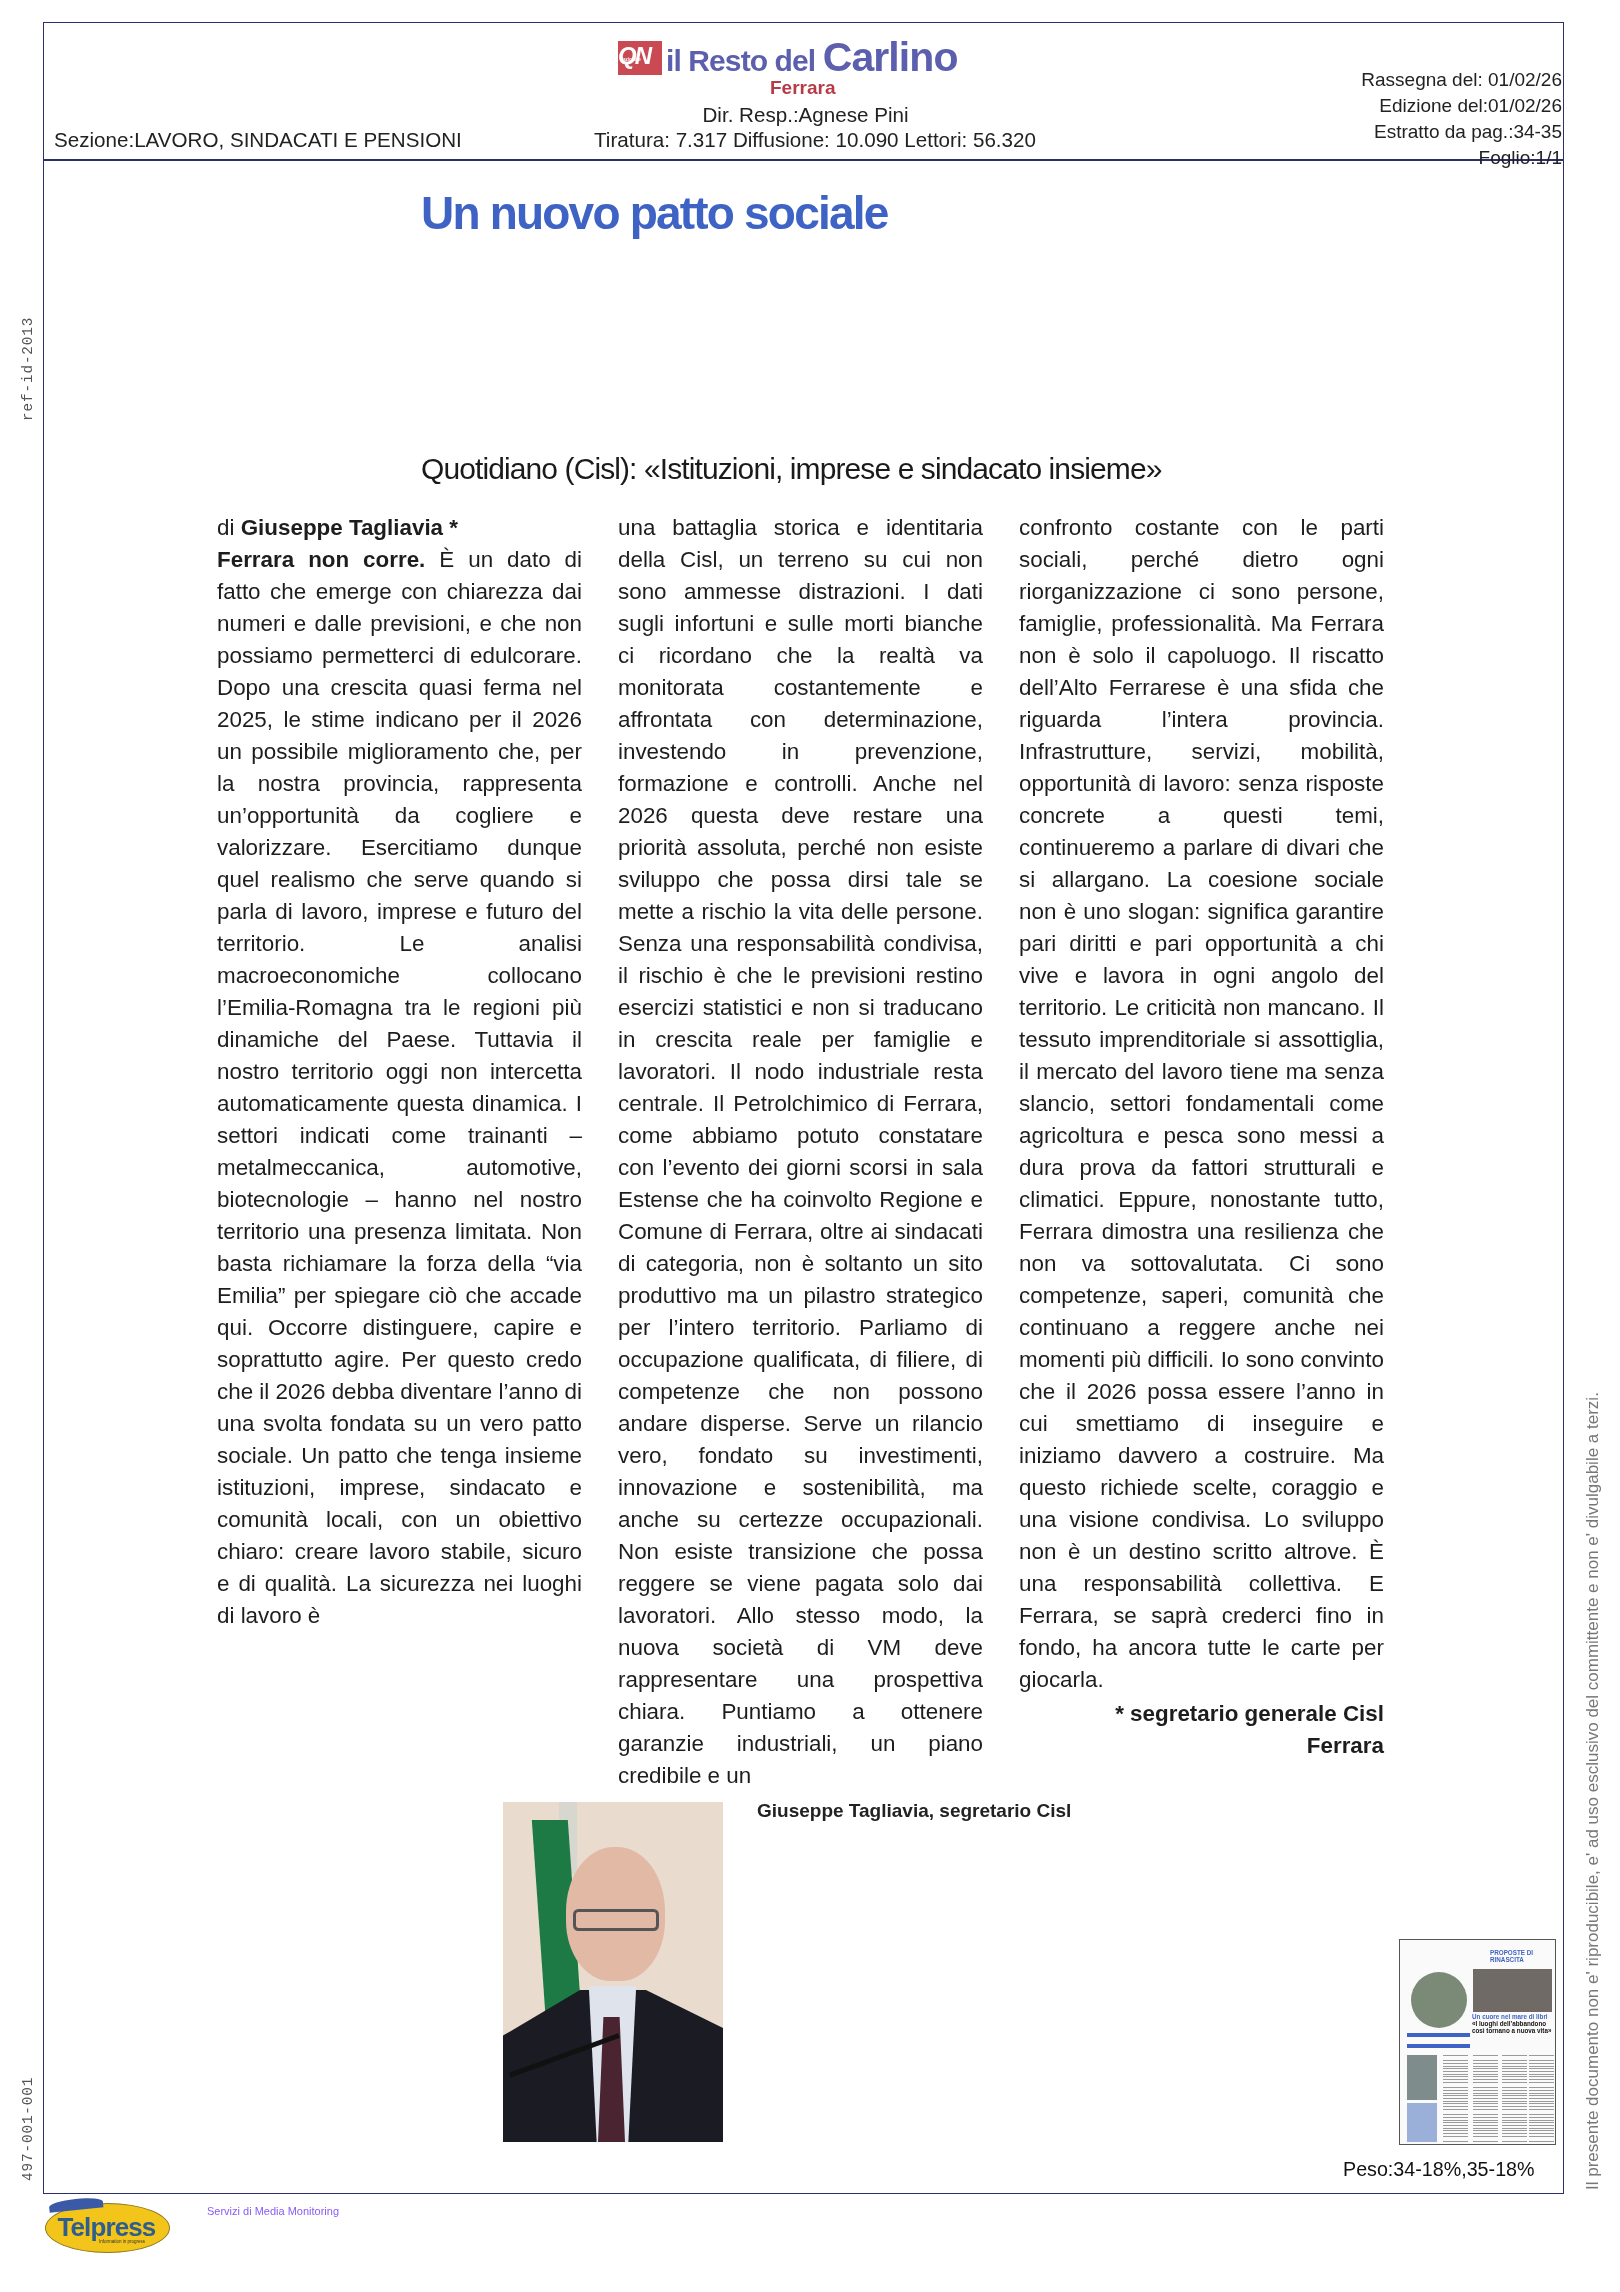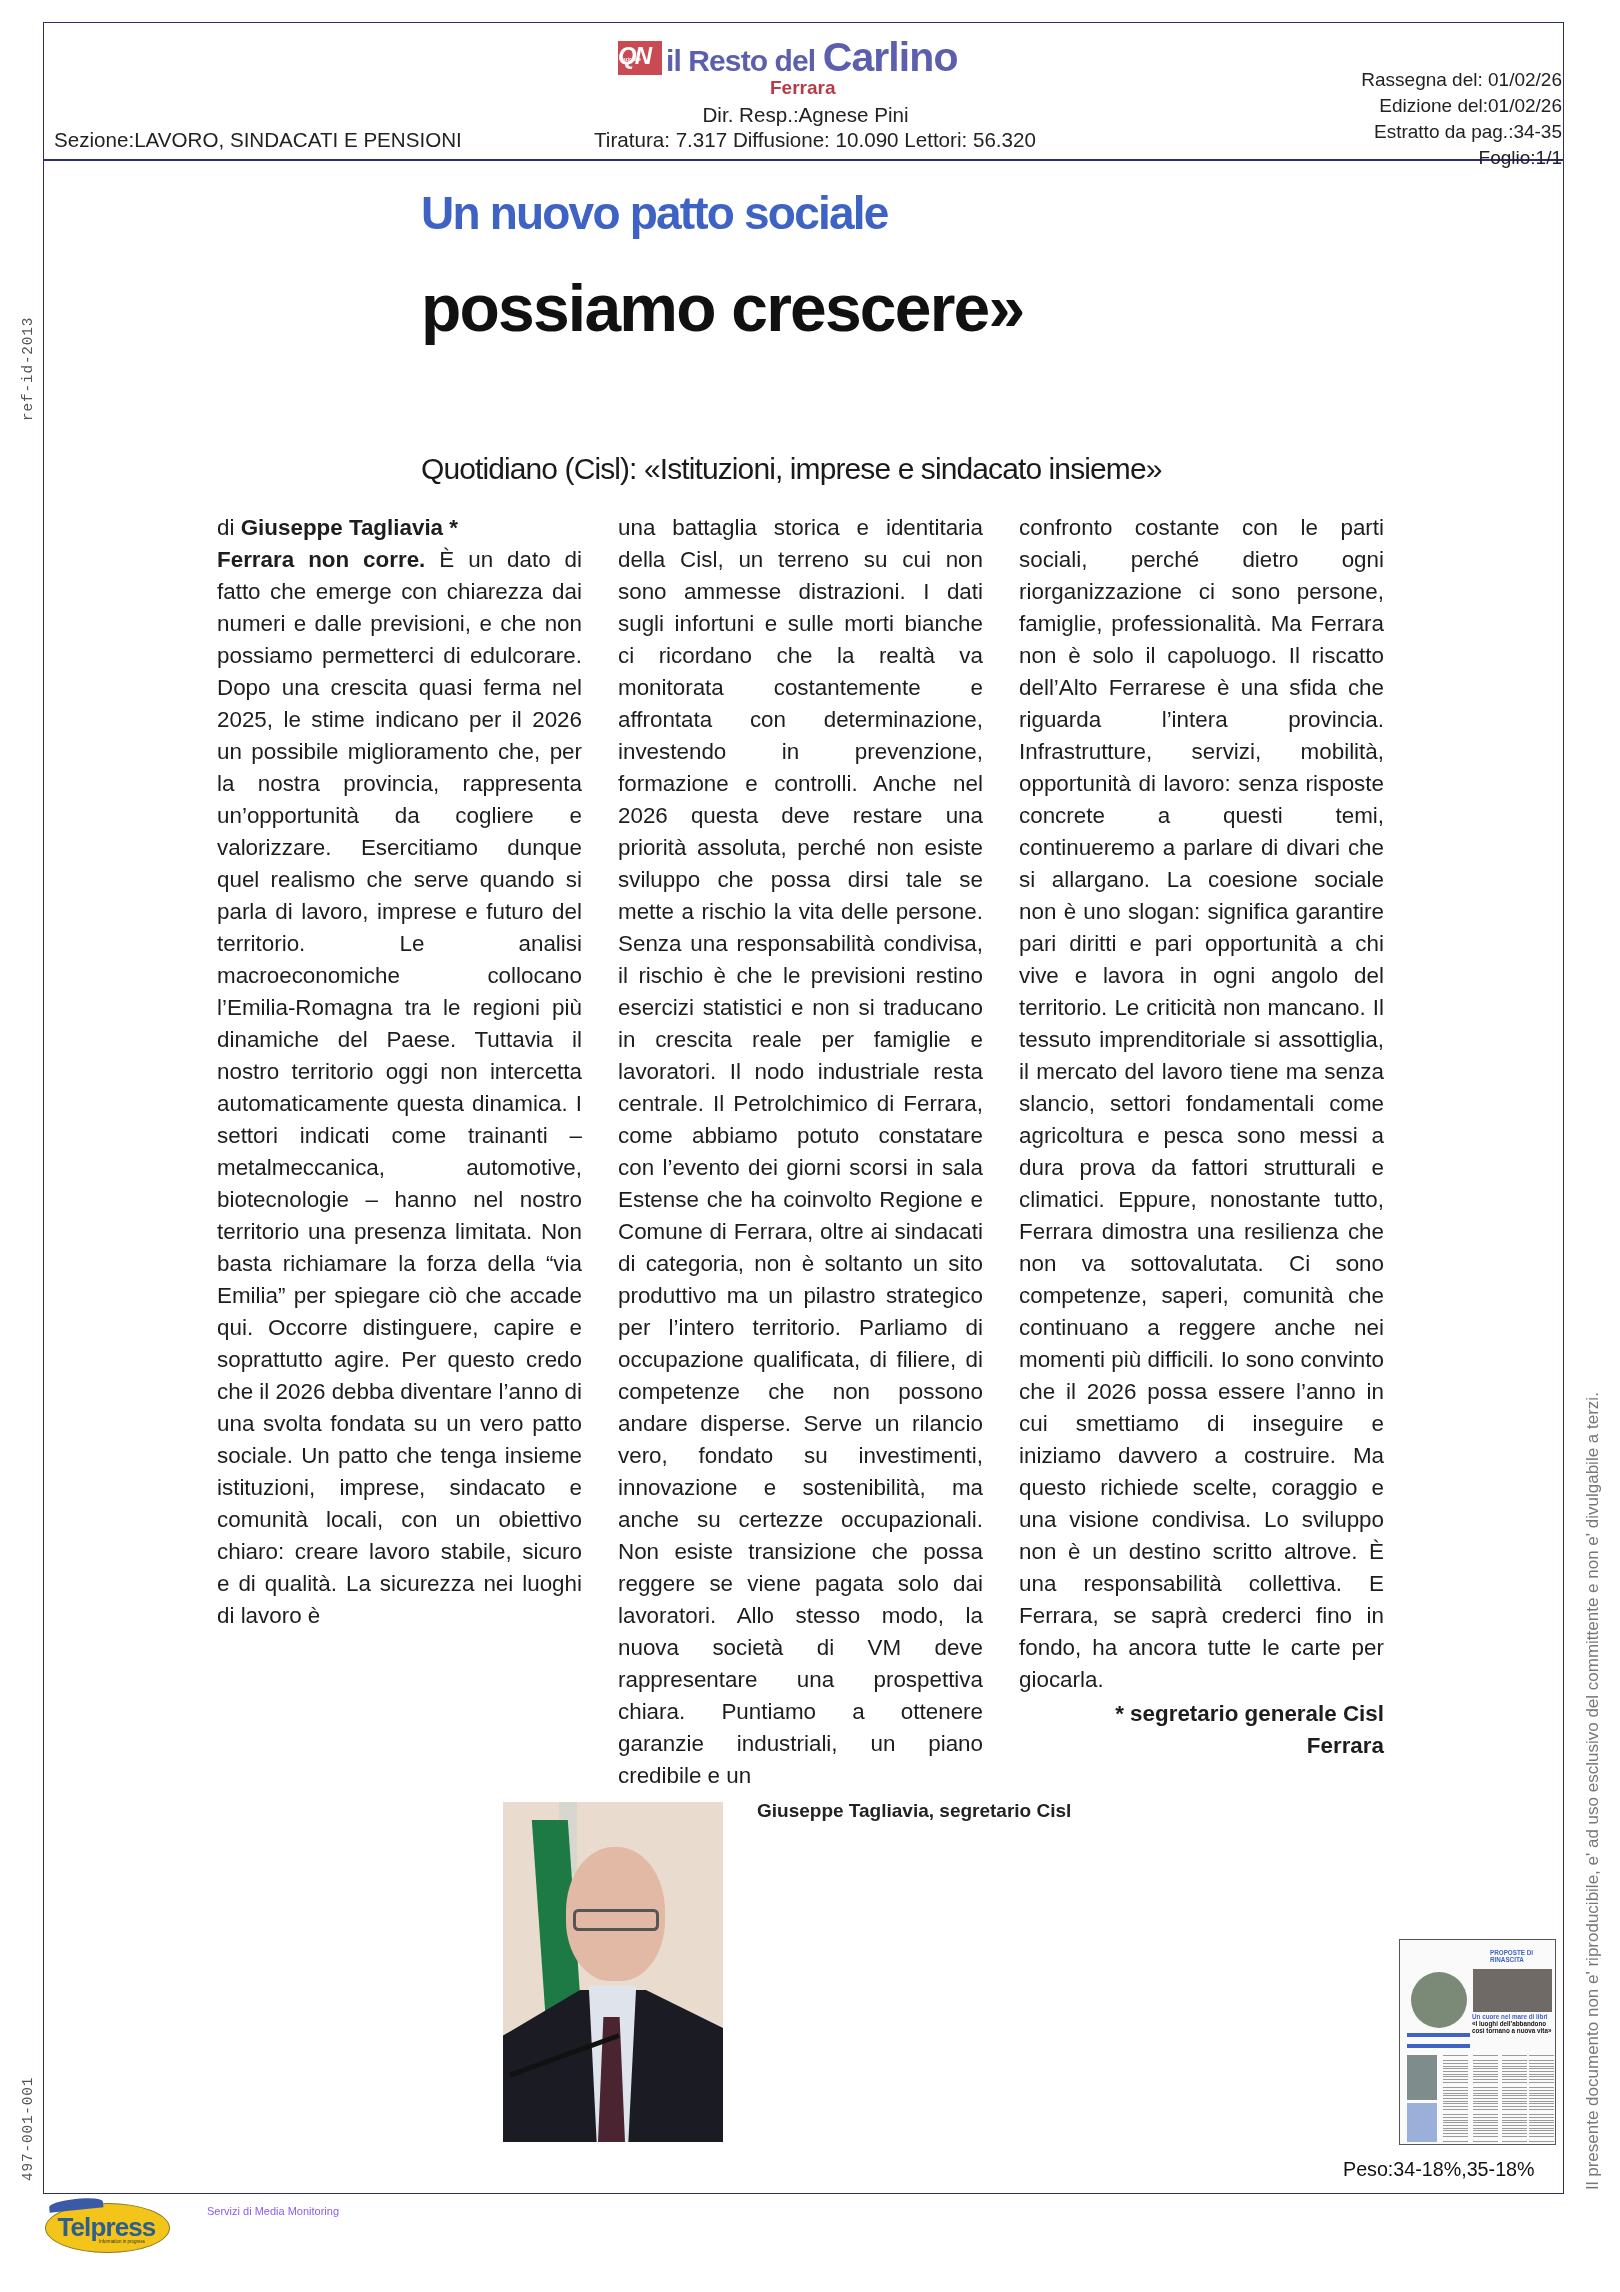--- a/index.html
+++ b/index.html
@@ -93,21 +93,20 @@
   <div>Estratto da pag.:34-35</div>
   <div>Foglio:1/1</div>
 </div>
 
 <div class="side-code side-ref">ref-id-2013</div>
 <div class="side-code side-num">497-001-001</div>
 <div class="side-legal">Il presente documento non e' riproducibile, e' ad uso esclusivo del committente e non e' divulgabile a terzi.</div>
 
 <div class="kicker">Un nuovo patto sociale</div>
 <div class="headline">
-  <div>possiamo crescere»</div>
 </div>
 <div class="subhead">Quotidiano (Cisl): «Istituzioni, imprese e sindacato insieme»</div>
 
 <div class="col col1">
   <div><span>di </span><span class="byline-name">Giuseppe Tagliavia *</span></div>
   <div><span class="lead">Ferrara non corre.</span><span> È un dato di fatto che emerge con chiarezza dai numeri e dalle previsioni, e che non possiamo permetterci di edulcorare. Dopo una crescita quasi ferma nel 2025, le stime indicano per il 2026 un possibile miglioramento che, per la nostra provincia, rappresenta un’opportunità da cogliere e valorizzare. Esercitiamo dunque quel realismo che serve quando si parla di lavoro, imprese e futuro del territorio. Le analisi macroeconomiche collocano l’Emilia-Romagna tra le regioni più dinamiche del Paese. Tuttavia il nostro territorio oggi non intercetta automaticamente questa dinamica. I settori indicati come trainanti – metalmeccanica, automotive, biotecnologie – hanno nel nostro territorio una presenza limitata. Non basta richiamare la forza della “via Emilia” per spiegare ciò che accade qui. Occorre distinguere, capire e soprattutto agire. Per questo credo che il 2026 debba diventare l’anno di una svolta fondata su un vero patto sociale. Un patto che tenga insieme istituzioni, imprese, sindacato e comunità locali, con un obiettivo chiaro: creare lavoro stabile, sicuro e di qualità. La sicurezza nei luoghi di lavoro è</span></div>
 </div>
 <div class="col col2">
   <div>una battaglia storica e identitaria della Cisl, un terreno su cui non sono ammesse distrazioni. I dati sugli infortuni e sulle morti bianche ci ricordano che la realtà va monitorata costantemente e affrontata con determinazione, investendo in prevenzione, formazione e controlli. Anche nel 2026 questa deve restare una priorità assoluta, perché non esiste sviluppo che possa dirsi tale se mette a rischio la vita delle persone. Senza una responsabilità condivisa, il rischio è che le previsioni restino esercizi statistici e non si traducano in crescita reale per famiglie e lavoratori. Il nodo industriale resta centrale. Il Petrolchimico di Ferrara, come abbiamo potuto constatare con l’evento dei giorni scorsi in sala Estense che ha coinvolto Regione e Comune di Ferrara, oltre ai sindacati di categoria, non è soltanto un sito produttivo ma un pilastro strategico per l’intero territorio. Parliamo di occupazione qualificata, di filiere, di competenze che non possono andare disperse. Serve un rilancio vero, fondato su investimenti, innovazione e sostenibilità, ma anche su certezze occupazionali. Non esiste transizione che possa reggere se viene pagata solo dai lavoratori. Allo stesso modo, la nuova società di VM deve rappresentare una prospettiva chiara. Puntiamo a ottenere garanzie industriali, un piano credibile e un</div>
 </div>

